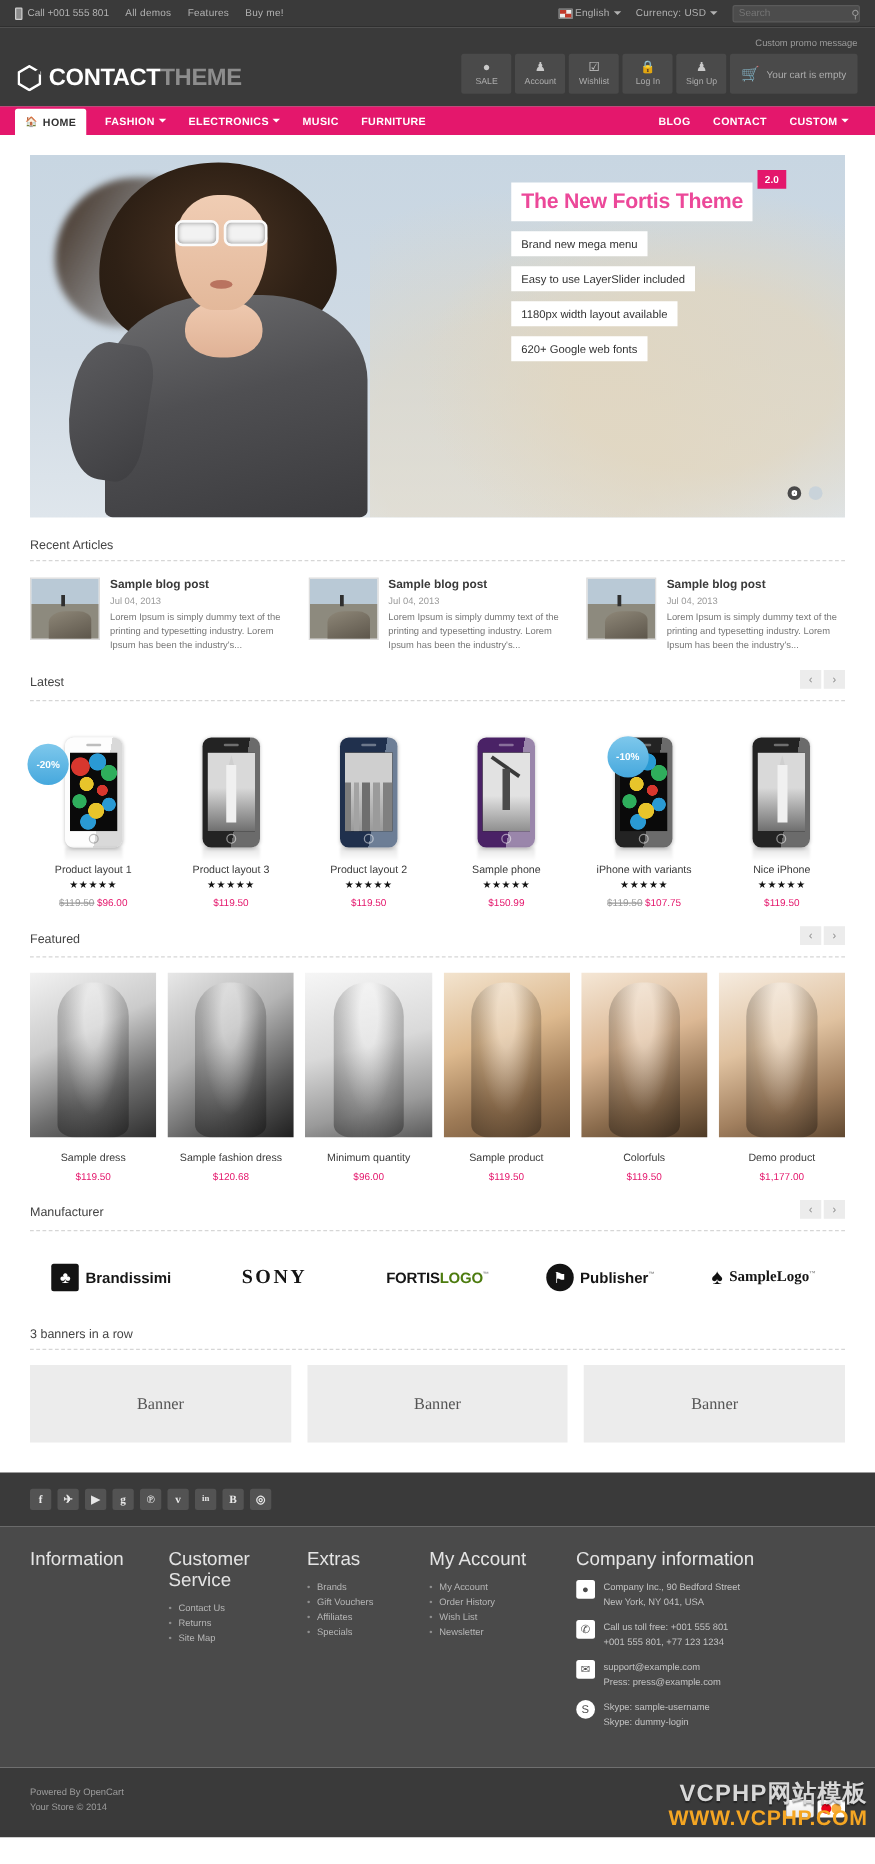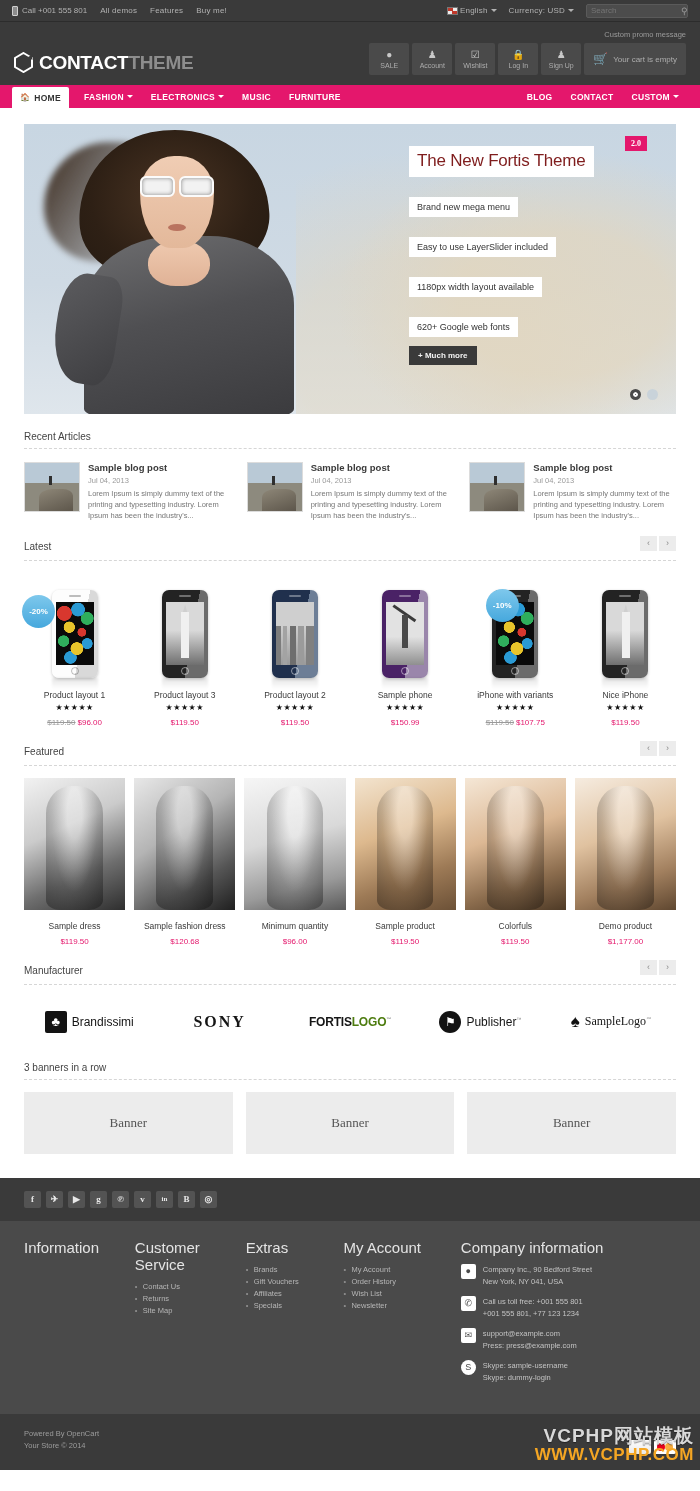--- a/index.html
+++ b/index.html
@@ -152,30 +152,30 @@
   }
   .slider-bg-cloud {
     position: absolute; right: 0; top: 0; width: 380px; height: 290px;
     background:
       radial-gradient(ellipse at 70% 62%, rgba(226,214,190,.75) 0 28%, rgba(226,214,190,0) 60%),
       radial-gradient(ellipse at 30% 80%, rgba(226,214,190,.5) 0 30%, rgba(226,214,190,0) 62%);
   }
   .slide-content { position:absolute; left: 385px; top: 22px; width: 250px; }
   .sl-title-row { display: flex; align-items: flex-start; position: relative; }
   .sl-title {
-    background: #ffffff; color: #7f1d1d; font-size: 17px; padding: 6px 8px 7px 8px;
-    font-weight: normal; display:inline-block; line-height: 1.05; letter-spacing: -.2px;
+    background: #ffffff; color: #ec4899; font-size: 17px; padding: 6px 8px 7px 8px;
+    font-weight: bold; display:inline-block; line-height: 1.05; letter-spacing: -.2px;
   }
   .sl-badge {
-    position:absolute; right: 12px; top:-10px; background:#e4176c; color:#fff;
-    font-size: 8px; font-weight: bold; padding: 3px 6px; font-family: Liberation Serif, serif;
+    position:absolute; right: 30px; top:-10px; background:#e4176c; color:#fff;
+    font-size: 8px; font-weight: bold; padding: 3px 6px;
   }
   .sl-item {
     background: #ffffff; color: #333; font-size: 9px; padding: 5px 8px;
-    display:inline-block; margin-top: 20px;
+    display:inline-block; margin-top: 8px;
   }
   .sl-btn {
     background: #3a3a3a; color: #f2f2f2; font-size: 8px; padding: 5px 9px;
     display:inline-block; margin-top: 9px; font-weight:bold; cursor:pointer;
   }
   .sl-dots { position: absolute; right: 18px; bottom: 14px; display:flex; gap:6px; }
   .sl-dots span {
     width: 11px; height: 11px; border-radius: 50%; background:#c9d3da; display:block;
   }
   .sl-dots span.on { background:#4a4a4a; border: 3px solid #4a4a4a; box-shadow: inset 0 0 0 2px #fff; }
@@ -289,21 +289,21 @@
   .feat-name { font-size: 8.5px; color: #3a3a3a; margin-top: 11px; }
 
   
   .manu-row { display:flex; align-items:center; margin-top: 14px; height: 46px; }
   .manu { flex: 1; display:flex; align-items:center; justify-content:center; gap: 5px; }
   .m-sq { width: 22px; height: 22px; background:#131313; color:#fff; display:flex; align-items:center;
           justify-content:center; font-size: 13px; border-radius: 2px;}
   .m-cir{ width: 22px; height: 22px; background:#131313; color:#fff; display:flex; align-items:center;
           justify-content:center; font-size: 12px; border-radius: 50%;}
   .m-name { font-size: 12px; color:#151515; }
-  .m-name.thin { font-weight: normal; }
+  .m-name.thin { font-weight: bold; }
   .m-name.serif { font-family: "Liberation Serif", serif; font-weight: bold; letter-spacing: 2px; font-size: 16px;}
   .m-name.bold { font-weight: bold; letter-spacing: -.2px; }
   .m-name .gray { color: #4d7c0f; }
   .tm { font-size: 5px; vertical-align: super; color:#8a8a8a; }
   .spade { font-size: 17px; color:#111; line-height:1; }
 
   
   .banner-row { display:flex; gap: 13px; margin-top: 12px; }
   .banner {
     flex:1; height: 62px; background: #ececec; display:flex; align-items:center;
@@ -476,21 +476,20 @@
       </div>
       <div class="slide-content">
         <div class="sl-title-row">
           <span class="sl-title">The New Fortis Theme</span>
           <span class="sl-badge">2.0</span>
         </div>
         <div><span class="sl-item">Brand new mega menu</span></div>
         <div><span class="sl-item">Easy to use LayerSlider included</span></div>
         <div><span class="sl-item">1180px width layout available</span></div>
         <div><span class="sl-item">620+ Google web fonts</span></div>
-        <div><span class="sl-btn">+ Much more</span></div>
       </div>
       <div class="sl-dots">
         <span class="on"></span>
         <span></span>
       </div>
     </div>
 
     <div class="sec">
       <div class="sec-head">
         <span class="sec-title">Recent Articles</span>

